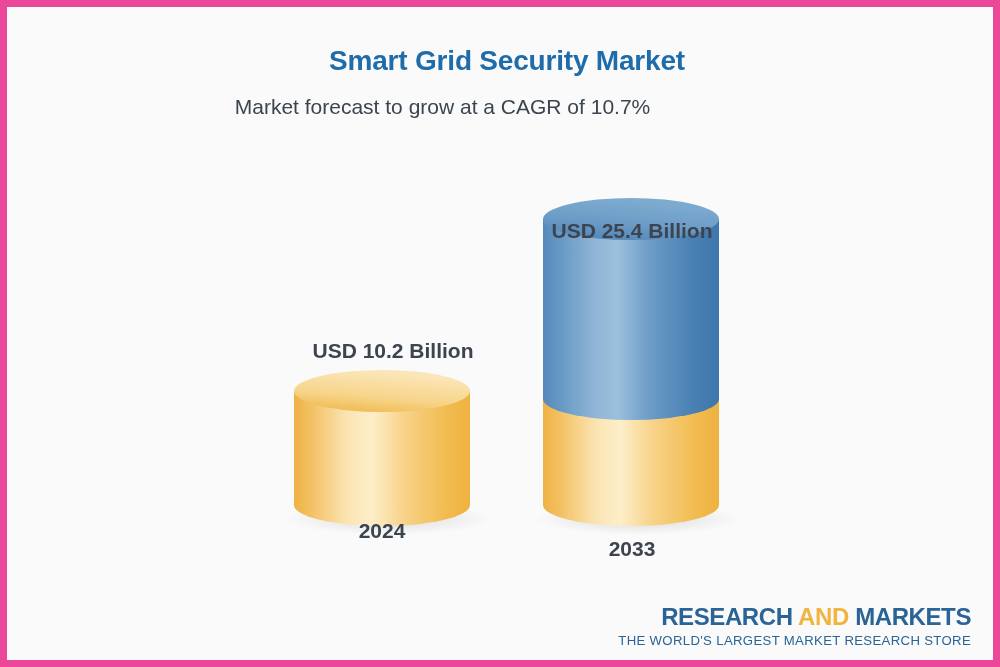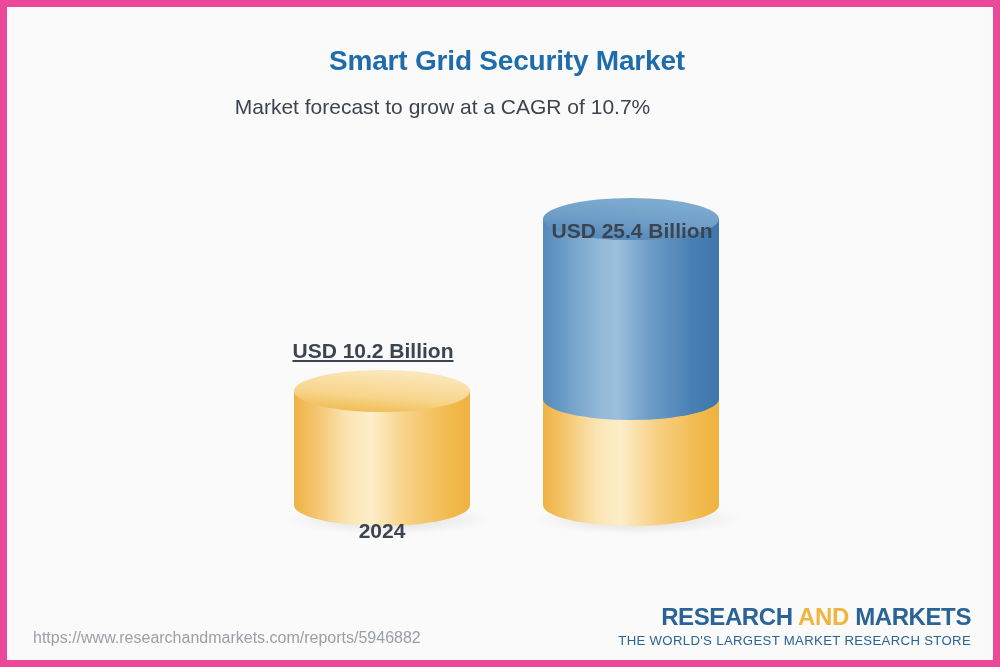--- a/index.html
+++ b/index.html
@@ -63,21 +63,21 @@
   .cat-label {
     position: absolute;
     font-size: 21px;
     font-weight: bold;
     color: #3c4450;
     text-align: center;
     white-space: nowrap;
   }
 
   
-  #label-val-0 { left: 276px; top: 332px; width: 180px; text-decoration: underline; }
+  #label-val-0 { left: 296px; top: 332px; width: 180px; }
   #label-val-1 { left: 535px; top: 164px; width: 180px; margin-top: 48px; }
   #label-cat-0 { left: 285px; top: 512px; width: 180px; }
   #label-cat-1 { left: 535px; top: 530px; width: 180px; }
 
   
   .footer-url {
     position: absolute;
     left: 26px;
     top: 622px;
     font-size: 16px;
@@ -177,21 +177,21 @@
       <ellipse cx="624" cy="212" rx="88" ry="21" fill="url(#blueTop)"></ellipse>
     </g>
   </svg>
 
   <div class="value-label" id="label-val-0">USD 10.2 Billion</div>
 
   <div class="value-label" id="label-val-1">USD 25.4 Billion</div>
 
   <div class="cat-label" id="label-cat-0">2024</div>
 
+  <div class="cat-label" id="label-cat-1">2033</div>
 
-  <div class="footer-url">https://www.researchandmarkets.com/reports/5946882</div>
 
   <div class="brand">
     <div class="brand-main"><span class="w-blue">RESEARCH </span><span class="w-gold">AND </span><span class="w-blue">MARKETS</span></div>
     <div class="brand-sub">THE WORLD'S LARGEST MARKET RESEARCH STORE</div>
   </div>
 
 </div>
 
 </body></html>

